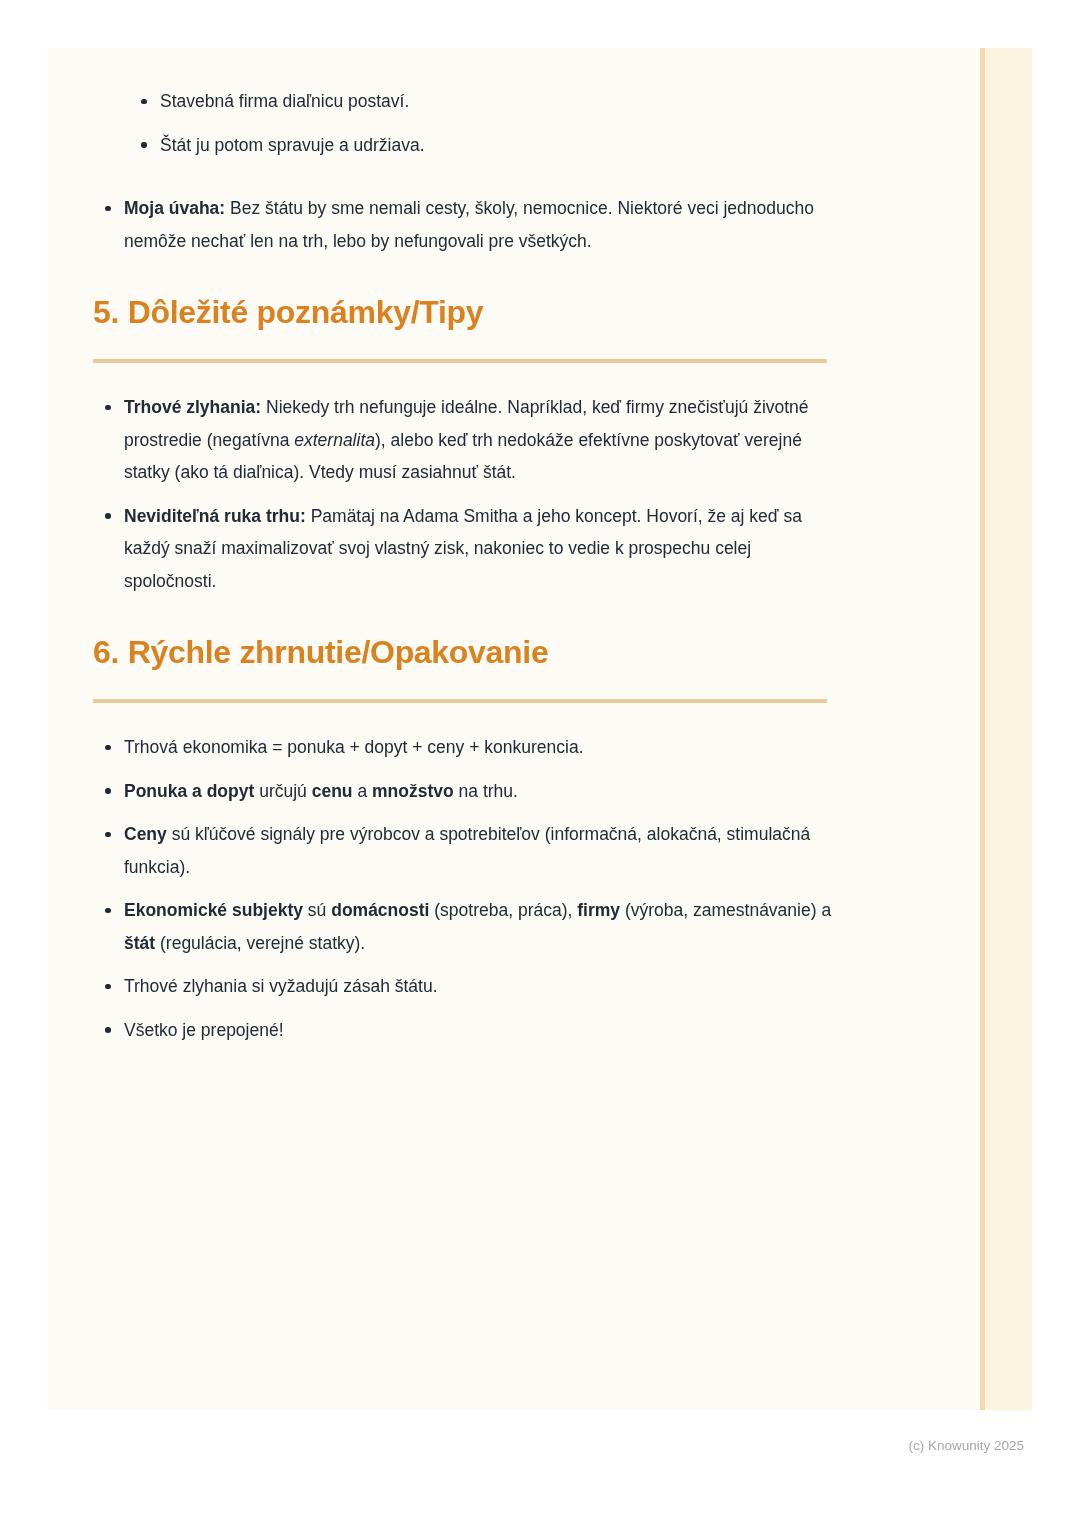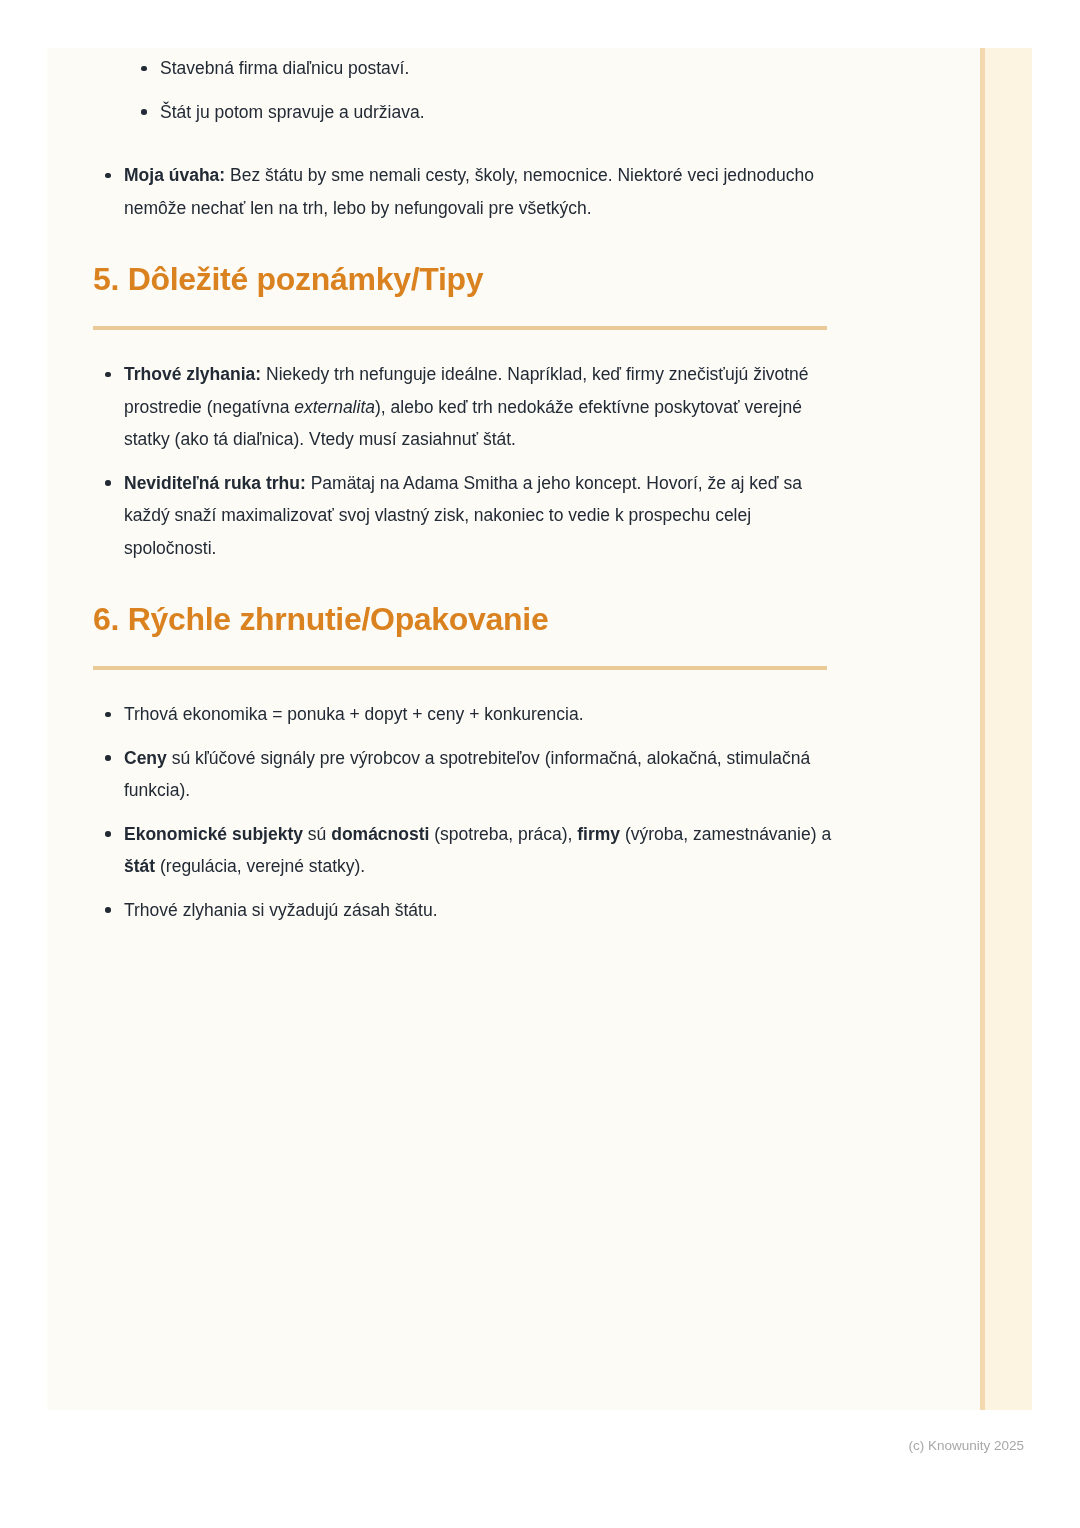--- a/index.html
+++ b/index.html
@@ -32,21 +32,21 @@
     top:0;right:0;bottom:0;
     width:52px;
     background:var(--stripe-bg);
     border-left:5px solid var(--stripe-border);
   }
   .content{
     position:absolute;
     left:46px;top:4px;
     width:740px;
   }
-  ul{list-style:none;}
+  ul{list-style:none;margin-top:33px;}
   li{
     position:relative;
     padding-left:31px;
     font-size:17.5px;
     line-height:32.5px;
     max-width:740px;
   }
   li::before{
     content:"";
     position:absolute;
@@ -98,21 +98,23 @@
 
     <h2>5. Dôležité poznámky/Tipy</h2>
     <ul class="section-list">
         <li><strong>Trhové zlyhania:</strong><span> Niekedy trh nefunguje ideálne. Napríklad, keď firmy znečisťujú životné prostredie (negatívna </span><em>externalita</em><span>), alebo keď trh nedokáže efektívne poskytovať verejné statky (ako tá diaľnica). Vtedy musí zasiahnuť štát.</span></li>
         <li><strong>Neviditeľná ruka trhu:</strong><span> Pamätaj na Adama Smitha a jeho koncept. Hovorí, že aj keď sa každý snaží maximalizovať svoj vlastný zisk, nakoniec to vedie k prospechu celej spoločnosti.</span></li>
       </ul>
 
     <h2>6. Rýchle zhrnutie/Opakovanie</h2>
     <ul class="section-list">
         <li><span>Trhová ekonomika = ponuka + dopyt + ceny + konkurencia.</span></li>
+        <li><strong>Ponuka a dopyt</strong><span> určujú </span><strong>cenu</strong><span> a </span><strong>množstvo</strong><span> na trhu.</span></li>
         <li><strong>Ceny</strong><span> sú kľúčové signály pre výrobcov a spotrebiteľov (informačná, alokačná, stimulačná funkcia).</span></li>
         <li><strong>Ekonomické subjekty</strong><span> sú </span><strong>domácnosti</strong><span> (spotreba, práca), </span><strong>firmy</strong><span> (výroba, zamestnávanie) a </span><strong>štát</strong><span> (regulácia, verejné statky).</span></li>
         <li><span>Trhové zlyhania si vyžadujú zásah štátu.</span></li>
+        <li><span>Všetko je prepojené!</span></li>
       </ul>
 
   </div>
 </div>
 
 <div class="footer">(c) Knowunity 2025</div>
 
 </body></html>

